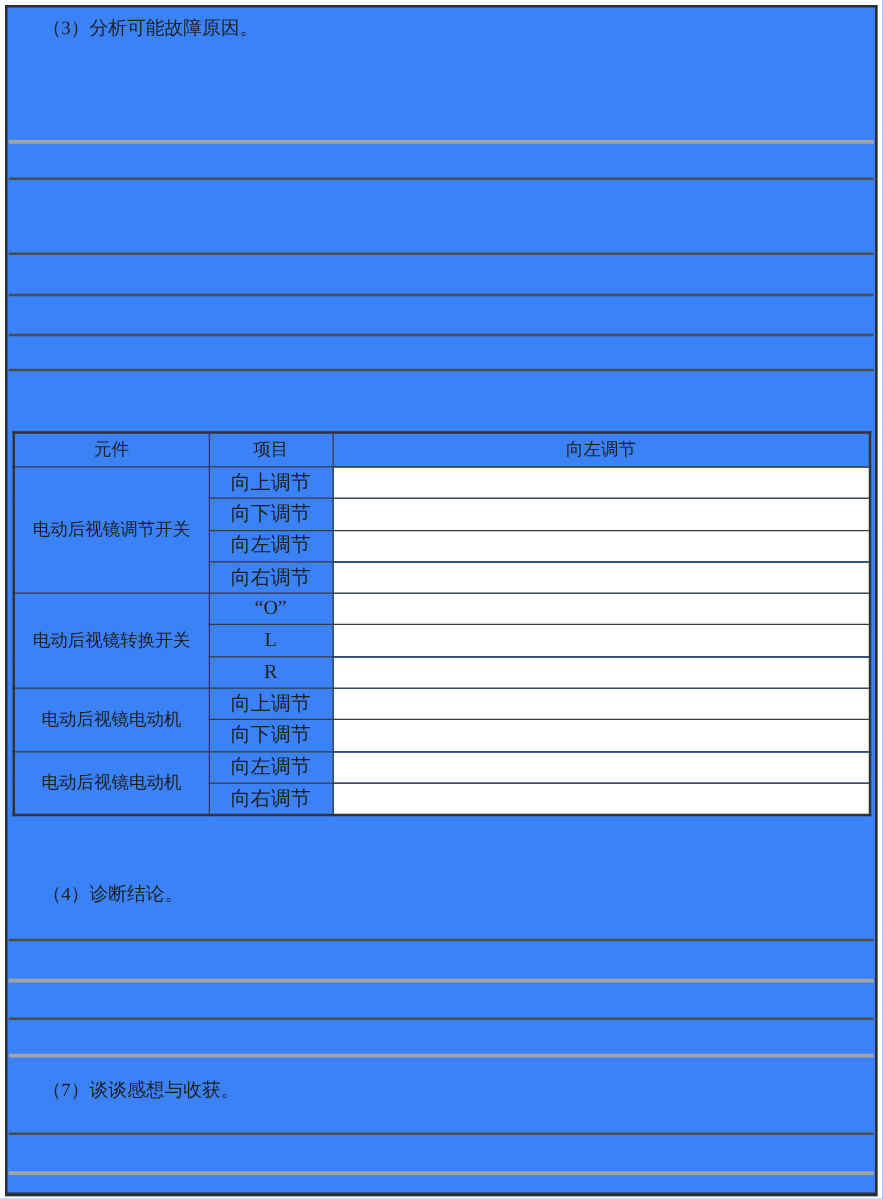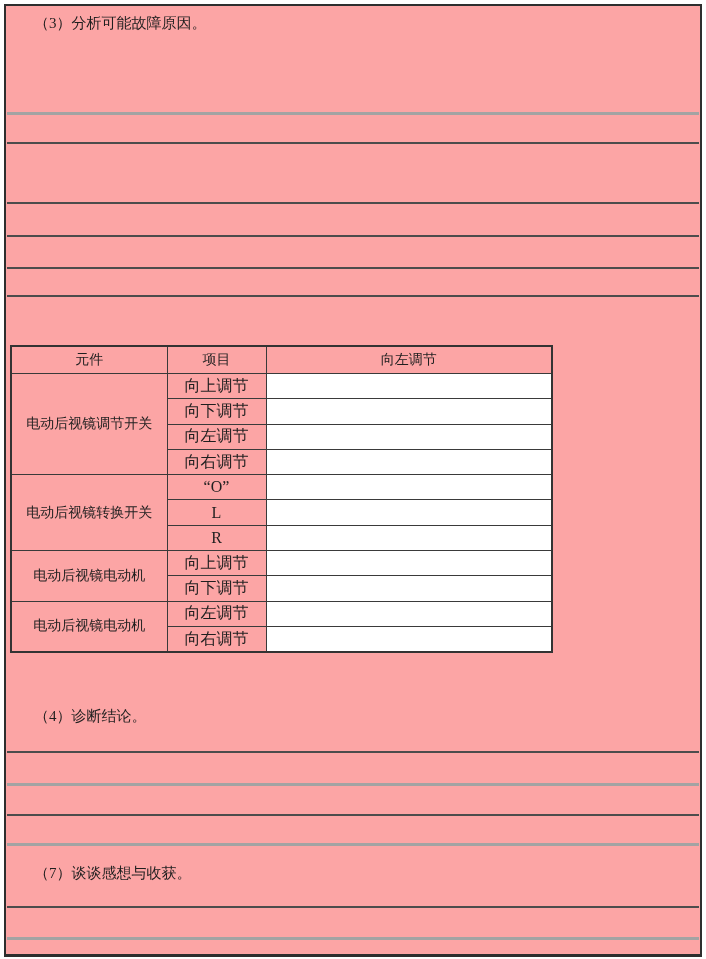--- a/index.html
+++ b/index.html
@@ -15,21 +15,21 @@
     font-family:"Liberation Serif","DejaVu Serif",serif;
     color:var(--ink);
     position:relative;
     overflow:hidden;
   }
   .page{
     position:absolute;
     left:4px;top:4px;right:4px;bottom:2px;
     border:2px solid var(--border);
     border-bottom-width:3px;
-    background:#fca5a5;
+    background:#3b82f6;
   }
   .heading{
     position:absolute;
     left:28px;
     font-size:15px;
     line-height:22px;
     white-space:nowrap;
   }
   .para{
     position:absolute;
@@ -44,21 +44,21 @@
     left:1px;right:1px;
     height:0;
     border-top:2px solid var(--line-dark);
   }
   .rule.gray{
     border-top:3px solid var(--line-gray);
   }
   table.meas{
     position:absolute;
     left:4px;top:339px;
-    width:543px;
+    width:687px;
     border-collapse:collapse;
     table-layout:fixed;
     font-size:14px;
     padding-left:40px;
   }
   table.meas th, table.meas td{
     border:1px solid #3a3a3a;
     text-align:center;
     vertical-align:middle;
     padding:0;

